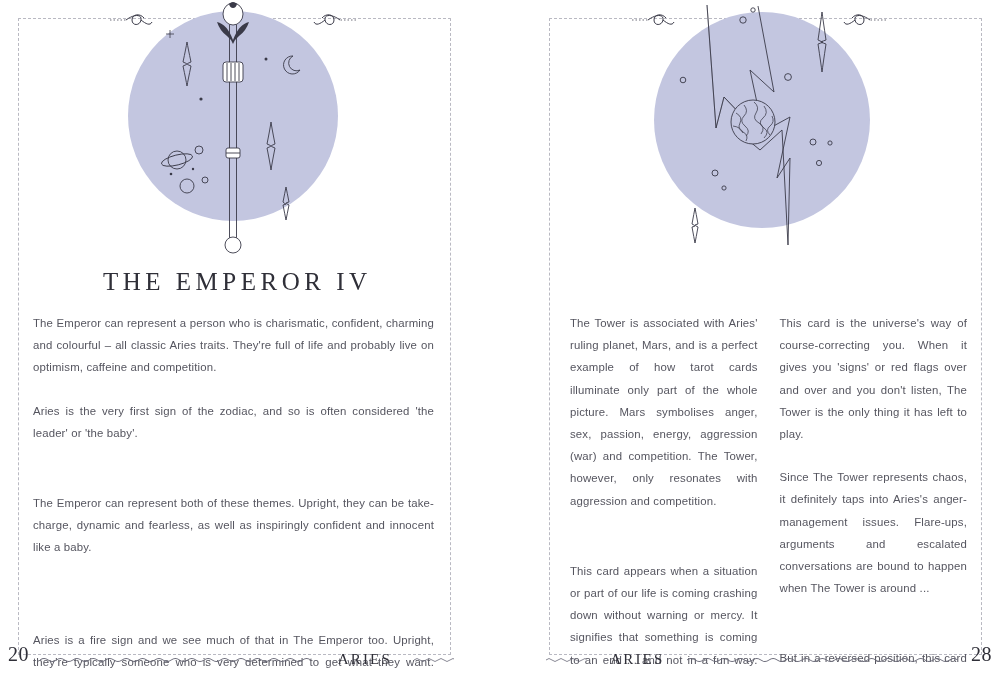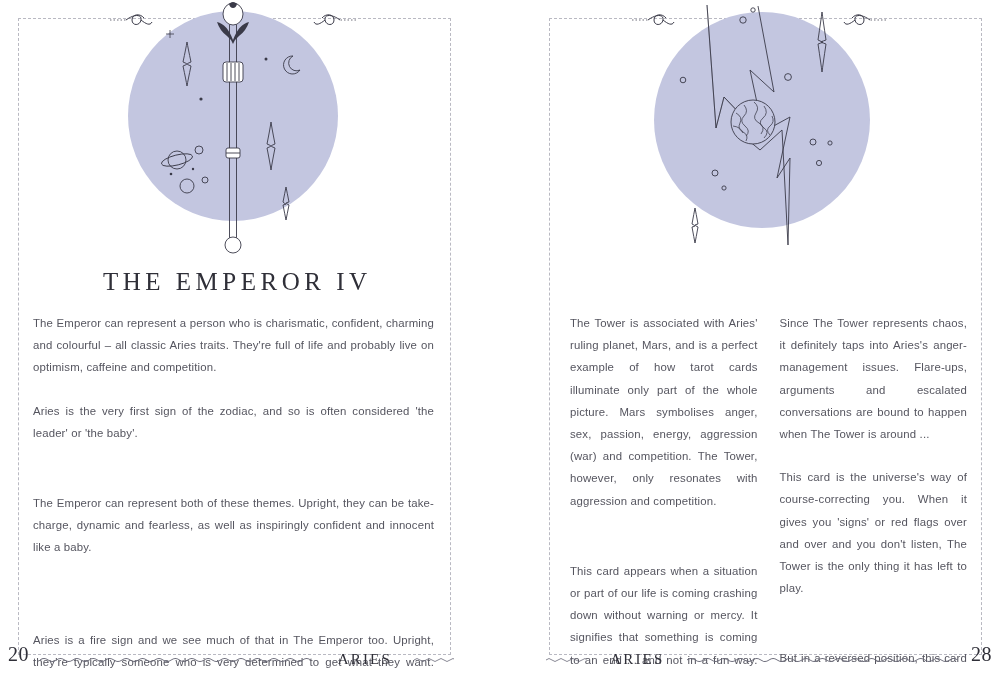--- a/index.html
+++ b/index.html
@@ -309,22 +309,22 @@
       </svg>
     </div>
 
 
     <div class="columns">
       <div class="col">
         <p>The Tower is associated with Aries' ruling planet, Mars, and is a perfect example of how tarot cards illuminate only part of the whole picture. Mars symbolises anger, sex, passion, energy, aggression (war) and competition. The Tower, however, only resonates with aggression and competition.</p>
         <p>This card appears when a situation or part of our life is coming crashing down without warning or mercy. It signifies that something is coming to an end ... and not in a fun way. The saying 'When it rains, it pours', is heavily resonant with this card.</p>
       </div>
       <div class="col">
+        <p>This card is the universe's way of course-correcting you. When it gives you 'signs' or red flags over and over and you don't listen, The Tower is the only thing it has left to play.</p>
         <p>Since The Tower represents chaos, it definitely taps into Aries's anger-management issues. Flare-ups, arguments and escalated conversations are bound to happen when The Tower is around ...</p>
-        <p>This card is the universe's way of course-correcting you. When it gives you 'signs' or red flags over and over and you don't listen, The Tower is the only thing it has left to play.</p>
         <p>But in a reversed position, this card shows an Aries who is a supreme optimist. If the sky is falling, this is the person you want to keep the faith and lead the group.</p>
       </div>
     </div>
 
     <div class="footer">
       <div class="page-number">28</div>
       <div class="footer-center">
         <span class="wave short">
           <svg viewBox="0 0 40 8" preserveAspectRatio="none">
             <path d="M0 4 q3 -3 6 0 t6 0 t6 0 t6 0 t6 0 t6 0 t6 0" stroke="#6a6a78" stroke-width="0.8" fill="none"></path>

